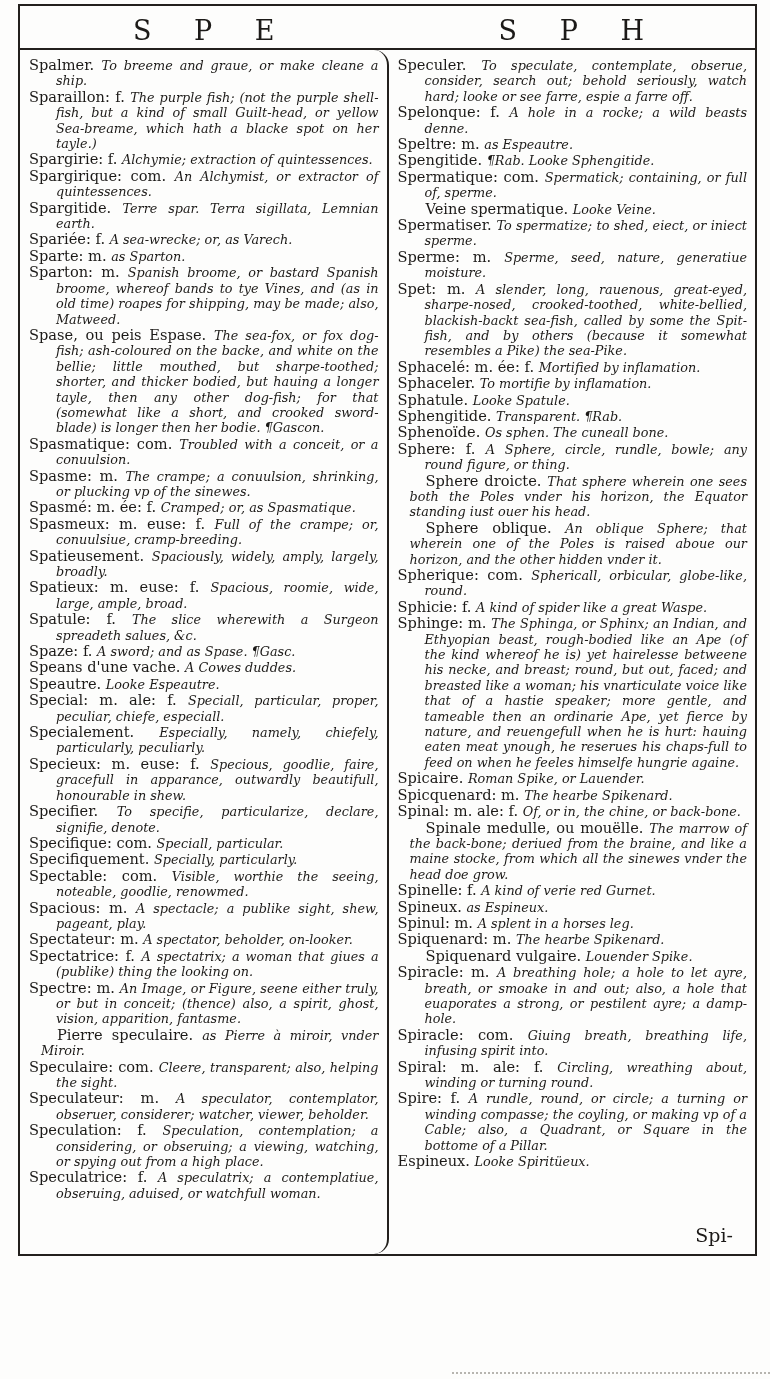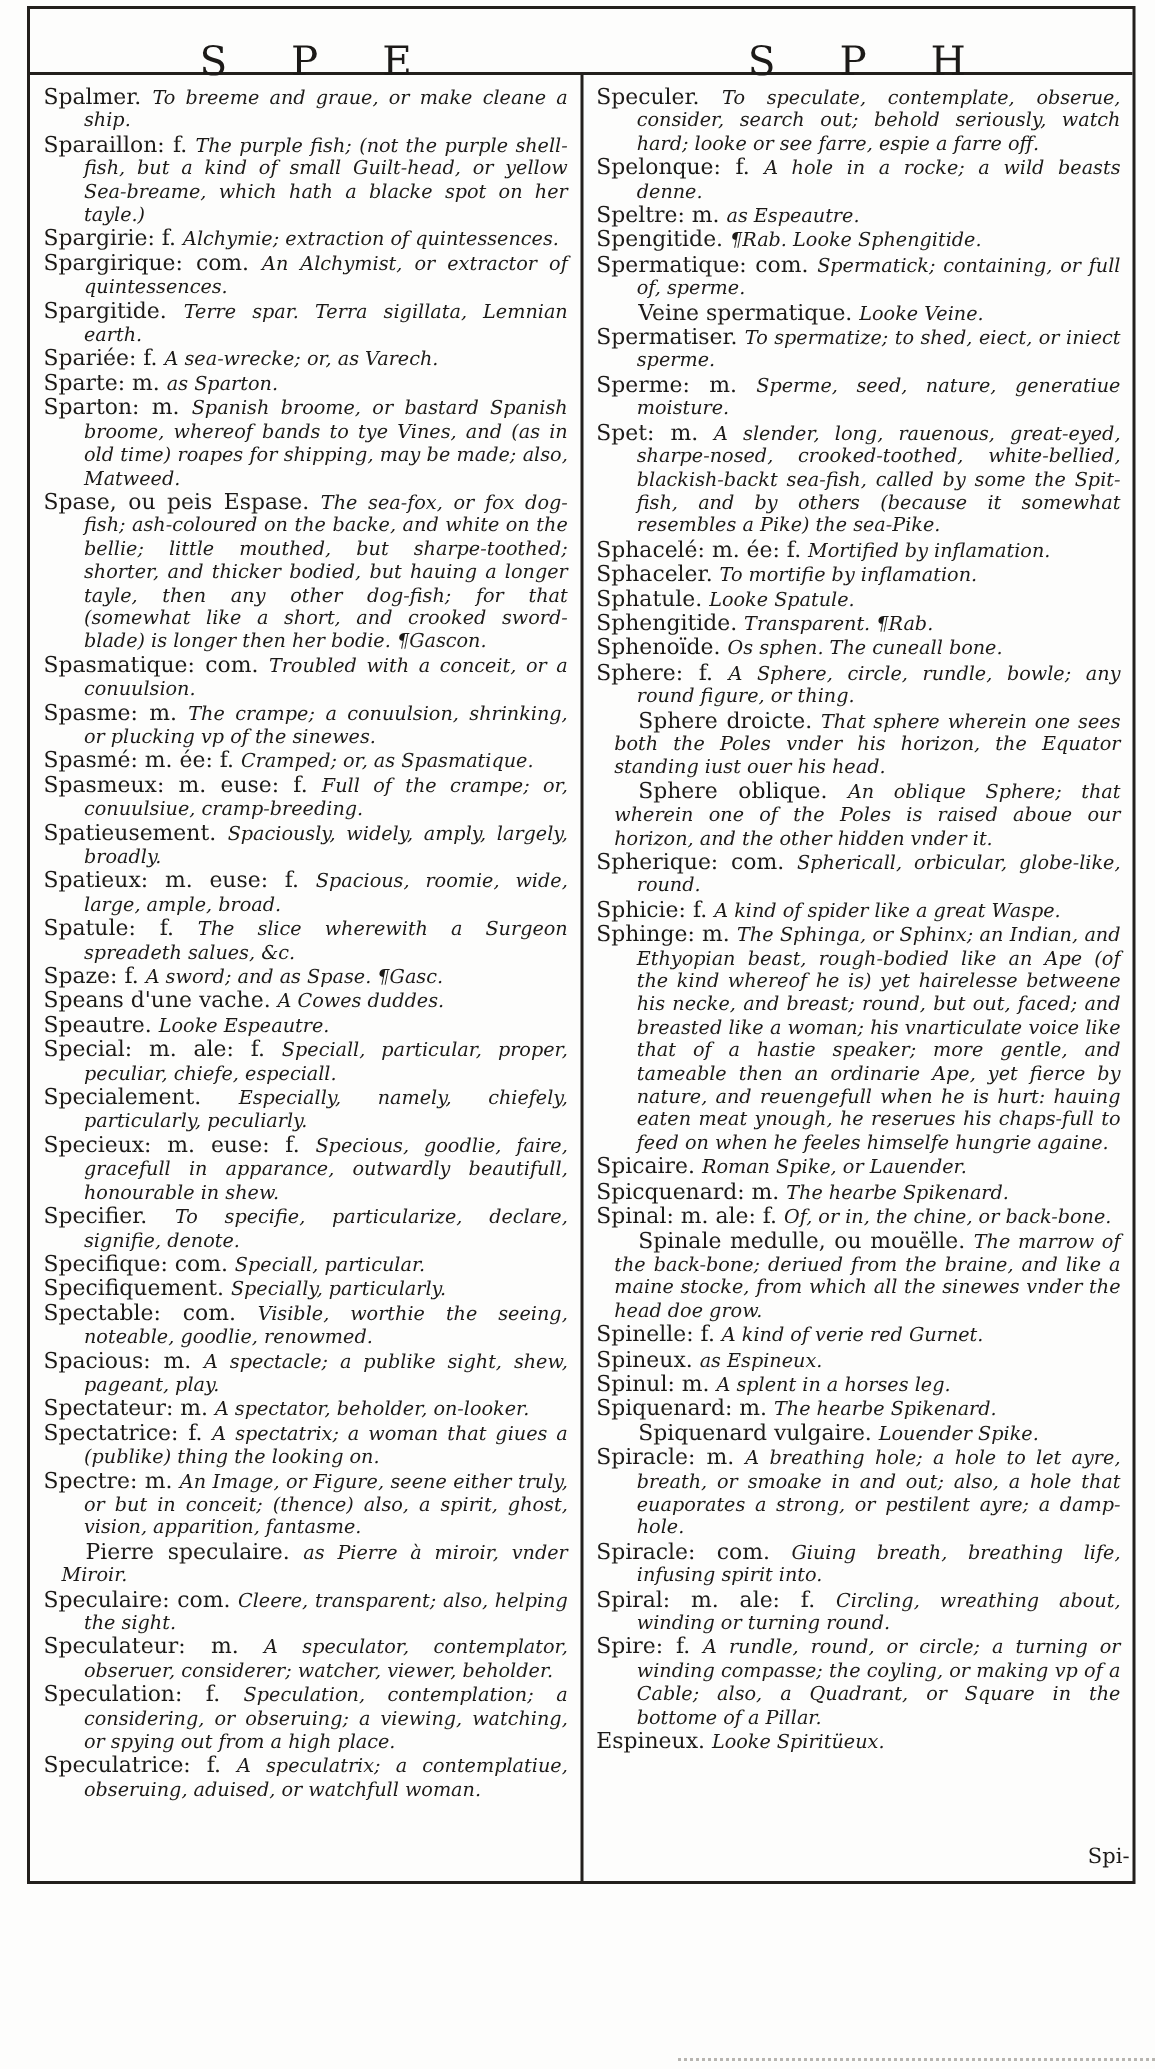--- a/index.html
+++ b/index.html
@@ -22,52 +22,53 @@
     background:var(--paper);
   }
   .header-row{
     display:flex;height:44px;
     border-bottom:2px solid var(--rule);
     box-sizing:border-box;
   }
   .header-cell{
     flex:1;text-align:center;
     font-size:27px;letter-spacing:17px;
-    padding-top:20px;
+    padding-top:9px;
     text-indent:17px; 
     white-space:nowrap;
   }
   .columns{
     display:flex;
     height:calc(100% - 44px);
     position:relative;
   }
   .column{
     flex:1;
     padding:7px 8px 0 9px;
     box-sizing:border-box;
     overflow:hidden;
+    border-radius:15px;
   }
   .column.left{border-right:2px solid var(--rule);}
   .entry{
     font-size:12.8px;line-height:15.4px;
     text-align:justify;
     font-style:italic;
     padding-left:27px;text-indent:-27px;
   }
   .entry .head{
     font-style:normal;
     font-size:14.6px;
   }
   .entry.sub{
     padding-left:12px;text-indent:16px;
   }
   .catchword{
-    position:absolute;right:2px;bottom:8px;
-    font-size:14px;font-style:normal;margin-left:24px;
+    position:absolute;right:22px;bottom:8px;
+    font-size:19px;font-style:normal;margin-left:24px;
   }
   .bottom-dots{
     position:absolute;left:452px;top:1372px;width:318px;
     border-top:2px dotted #b7b5b0;
     height:0;
   }
 </style>
 </head>
 <body>
 

